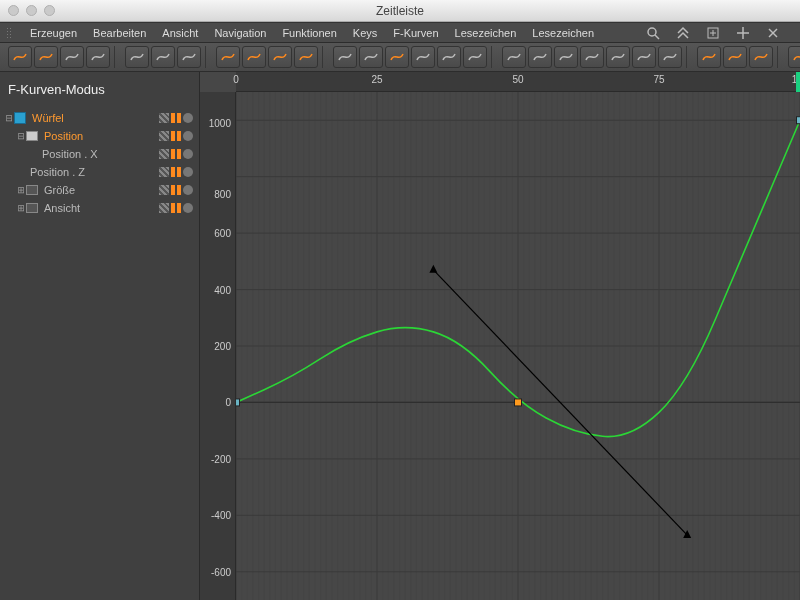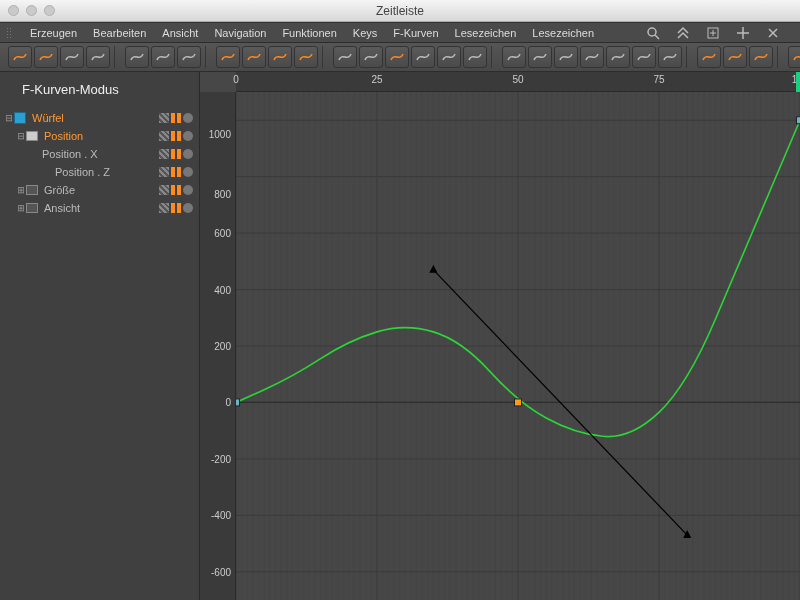--- a/index.html
+++ b/index.html
@@ -11,21 +11,21 @@
   .menubar { height: 20px; background: #4a4a4a; display: flex; align-items: center; font-size: 11px; color: #ddd; padding-left: 6px; gap: 16px; border-top: 1px solid #333; }
   .menubar .spacer { flex: 1; }
   .mini-icon { width: 14px; height: 14px; display: inline-block; }
   .toolbar { height: 30px; background: linear-gradient(#555,#484848); border-top: 1px solid #2c2c2c; border-bottom: 1px solid #2c2c2c; display: flex; align-items: center; padding: 0 4px; gap: 6px; }
   .tool-group { display: flex; gap: 2px; padding: 0 4px; border-right: 1px solid #363636; }
   .tool-group:last-child { border-right: none; }
   .tool-btn { width: 24px; height: 22px; background: linear-gradient(#5a5a5a,#4a4a4a); border: 1px solid #333; border-radius: 3px; display: flex; align-items: center; justify-content: center; cursor: pointer; }
   .tool-btn.orange svg path, .tool-btn.orange svg line { stroke: #ff8a1e; }
   .main { display: flex; height: 528px; }
   .sidebar { width: 200px; background: #404040; border-right: 1px solid #2a2a2a; }
-  .mode-label { font-size: 13px; color: #eee; padding: 10px 8px 12px 22px; }
+  .mode-label { font-size: 13px; color: #eee; padding: 10px 8px 12px 8px; }
   .tree { font-size: 11px; }
   .tree-row { height: 18px; display: flex; align-items: center; padding-left: 4px; }
   .tw { width: 10px; font-size: 9px; color: #999; text-align: center; cursor: pointer; }
   .label { flex: 1; padding-left: 2px; cursor: pointer; }
   .label.orange { color: #ff9a30; }
   .label.gray { color: #bbb; }
   .cube-ico { width: 12px; height: 12px; background: #2aa0d0; margin-right: 4px; border: 1px solid #1a6a90; }
   .folder-ico { width: 12px; height: 10px; background: #ccc; border: 1px solid #888; margin-right: 4px; }
   .folder-ico.dark { background: #555; }
   .dots { display: flex; gap: 2px; padding-right: 6px; align-items: center; }
@@ -274,21 +274,21 @@
       </div>
 
       <div class="tree-row" style="padding-left:40px">
         <span class="label gray">Position . X</span>
         <span class="dots">
             <span class="d1"></span>
             <span class="d2"></span>
             <span class="d3"></span>
           </span>
       </div>
-      <div class="tree-row" style="padding-left:53px">
+      <div class="tree-row" style="padding-left:28px">
         <span class="label gray">Position . Z</span>
         <span class="dots">
             <span class="d1"></span>
             <span class="d2"></span>
             <span class="d3"></span>
           </span>
       </div>
 
       <div class="tree-row" style="padding-left:16px">
         <span class="tw">⊞</span>
@@ -317,21 +317,21 @@
   <div class="graph">
     <div class="ruler-top" id="ruler-top">
         <span class="tick" style="left: 0px;">0</span>
         <span class="tick" style="left: 141px;">25</span>
         <span class="tick" style="left: 282px;">50</span>
         <span class="tick" style="left: 423px;">75</span>
         <span class="tick" style="left: 564px;">100</span>
         <div class="playhead" style="left: 560px;"></div>
       </div>
     <div class="ruler-left" id="ruler-left">
-        <span class="ytick" style="top: 42px; margin-left: 25px;">1000</span>
+        <span class="ytick" style="top: 31px; margin-left: 25px;">1000</span>
         <span class="ytick" style="top: 74px; margin-top: 28px;">800</span>
         <span class="ytick" style="top: 141.111px;">600</span>
         <span class="ytick" style="top: 197.556px;">400</span>
         <span class="ytick" style="top: 254px;">200</span>
         <span class="ytick" style="top: 310.444px;">0</span>
         <span class="ytick" style="top: 366.889px;">-200</span>
         <span class="ytick" style="top: 423.333px;">-400</span>
         <span class="ytick" style="top: 479.778px; margin-left: 8px;">-600</span>
       </div>
     <div class="canvas">

